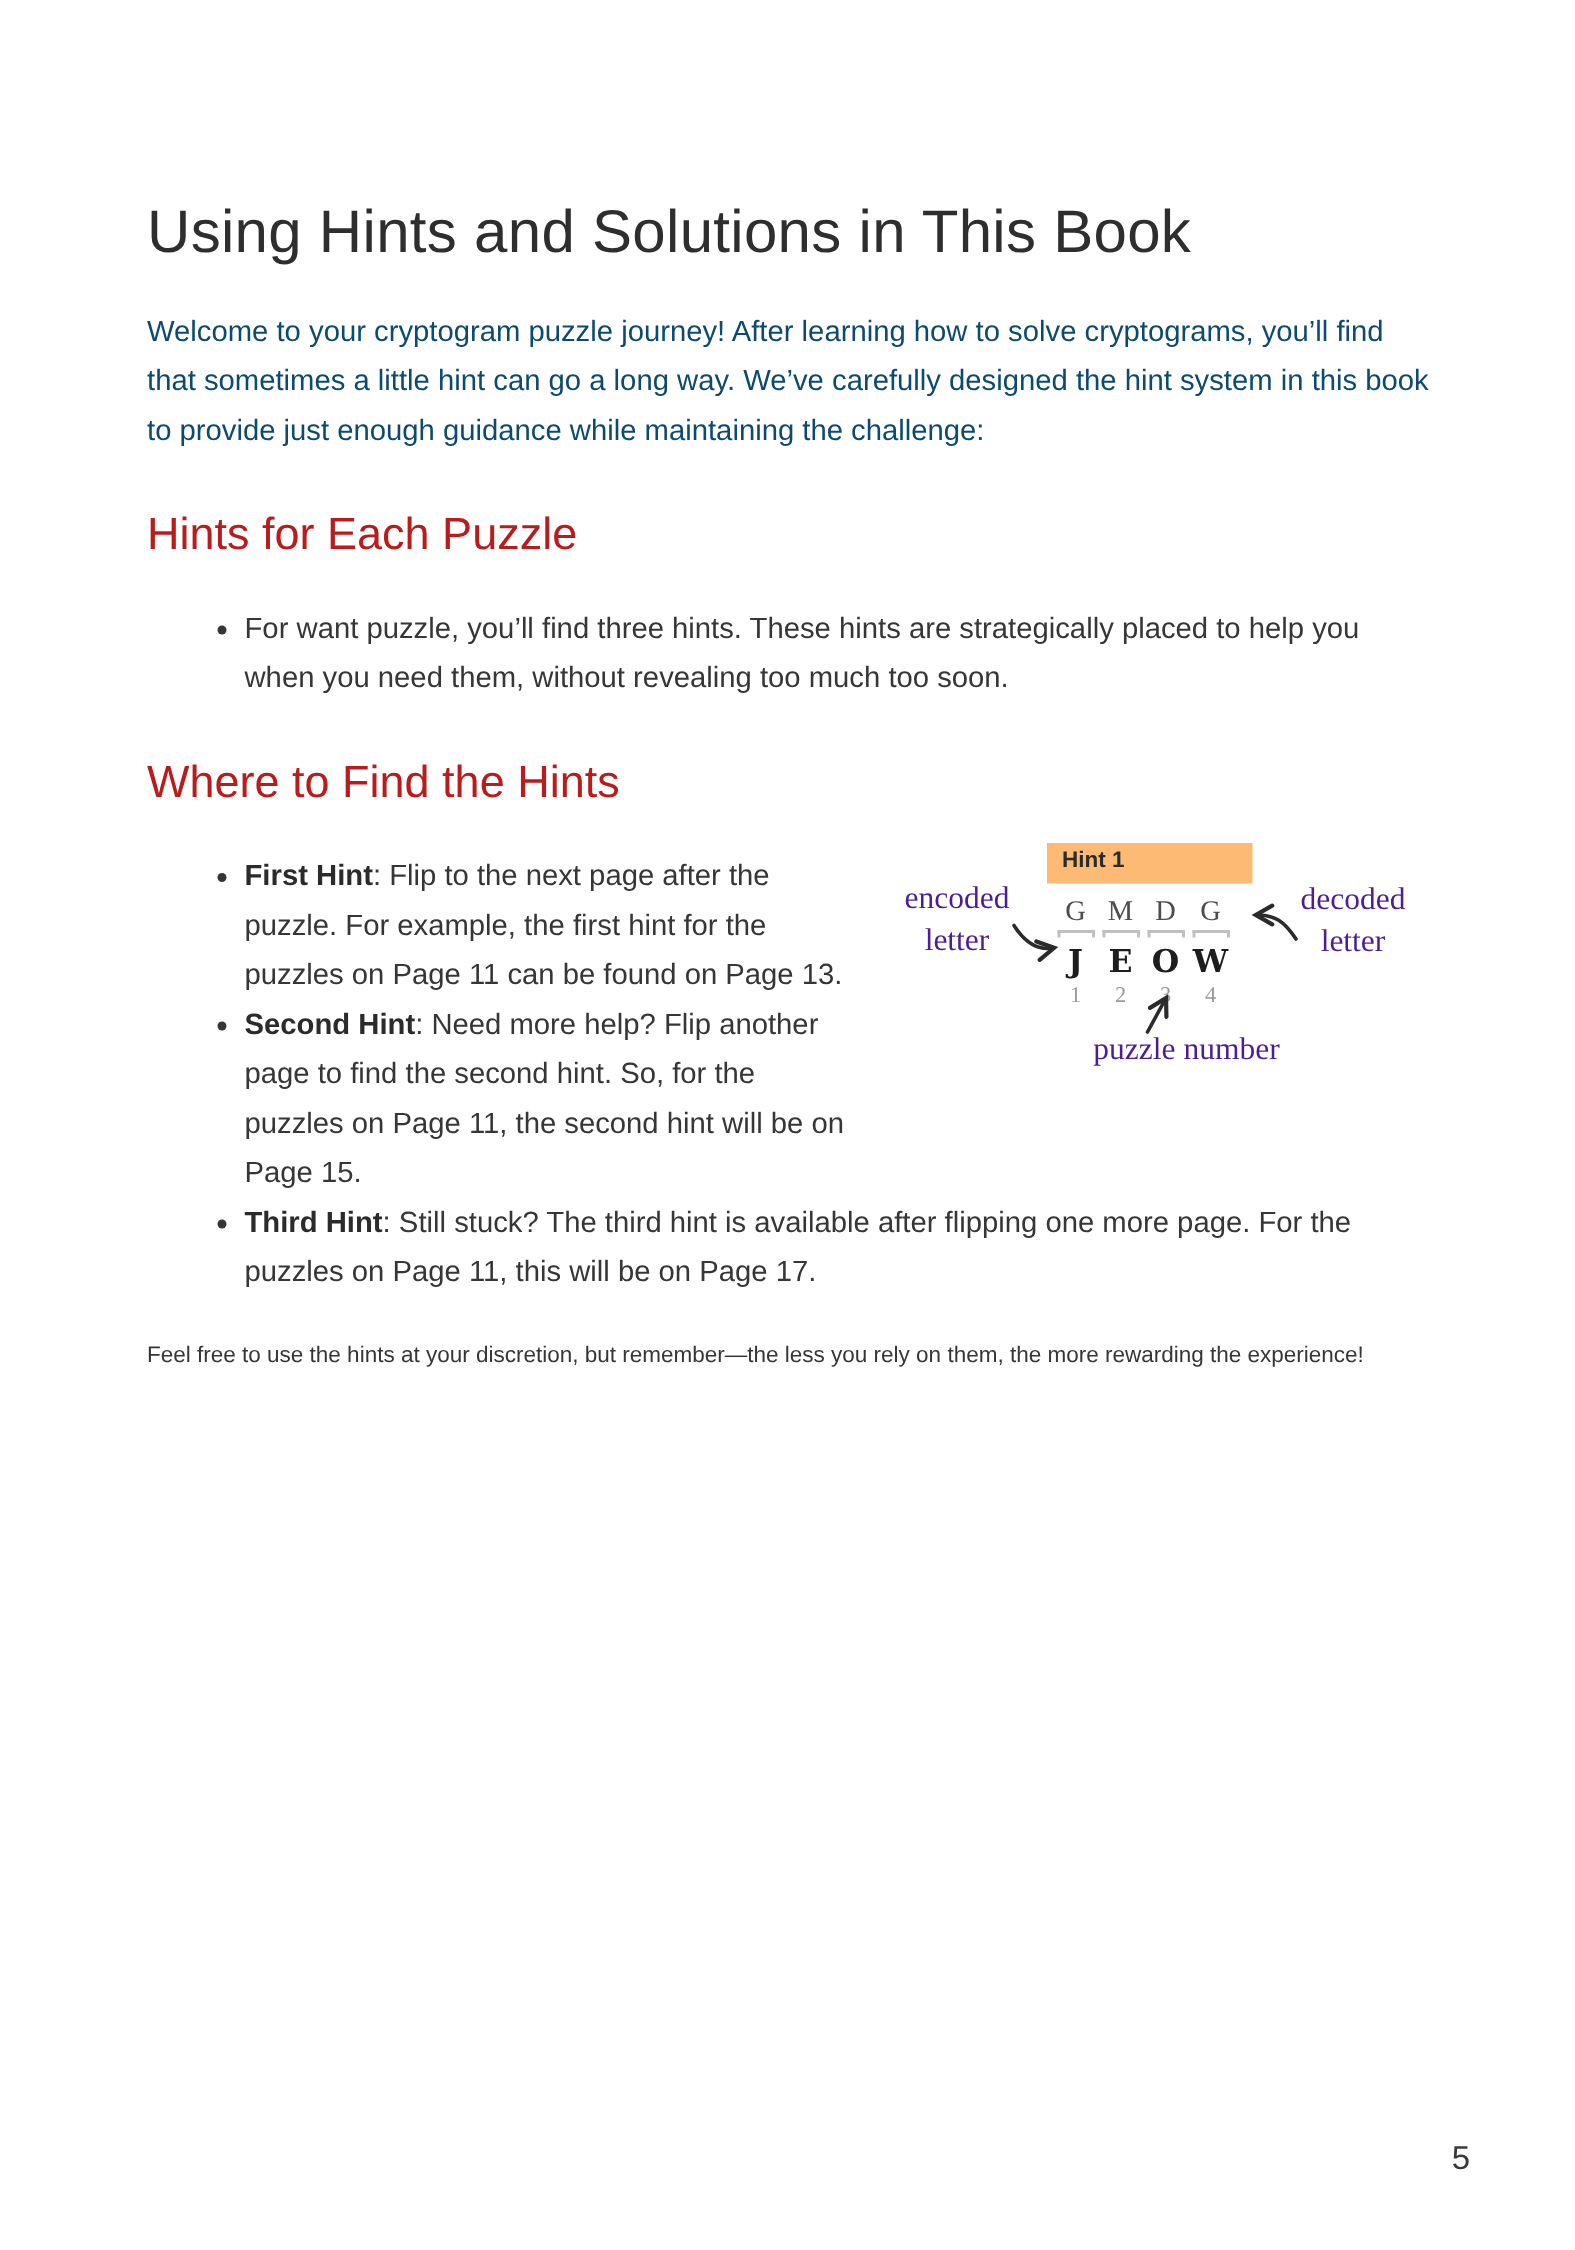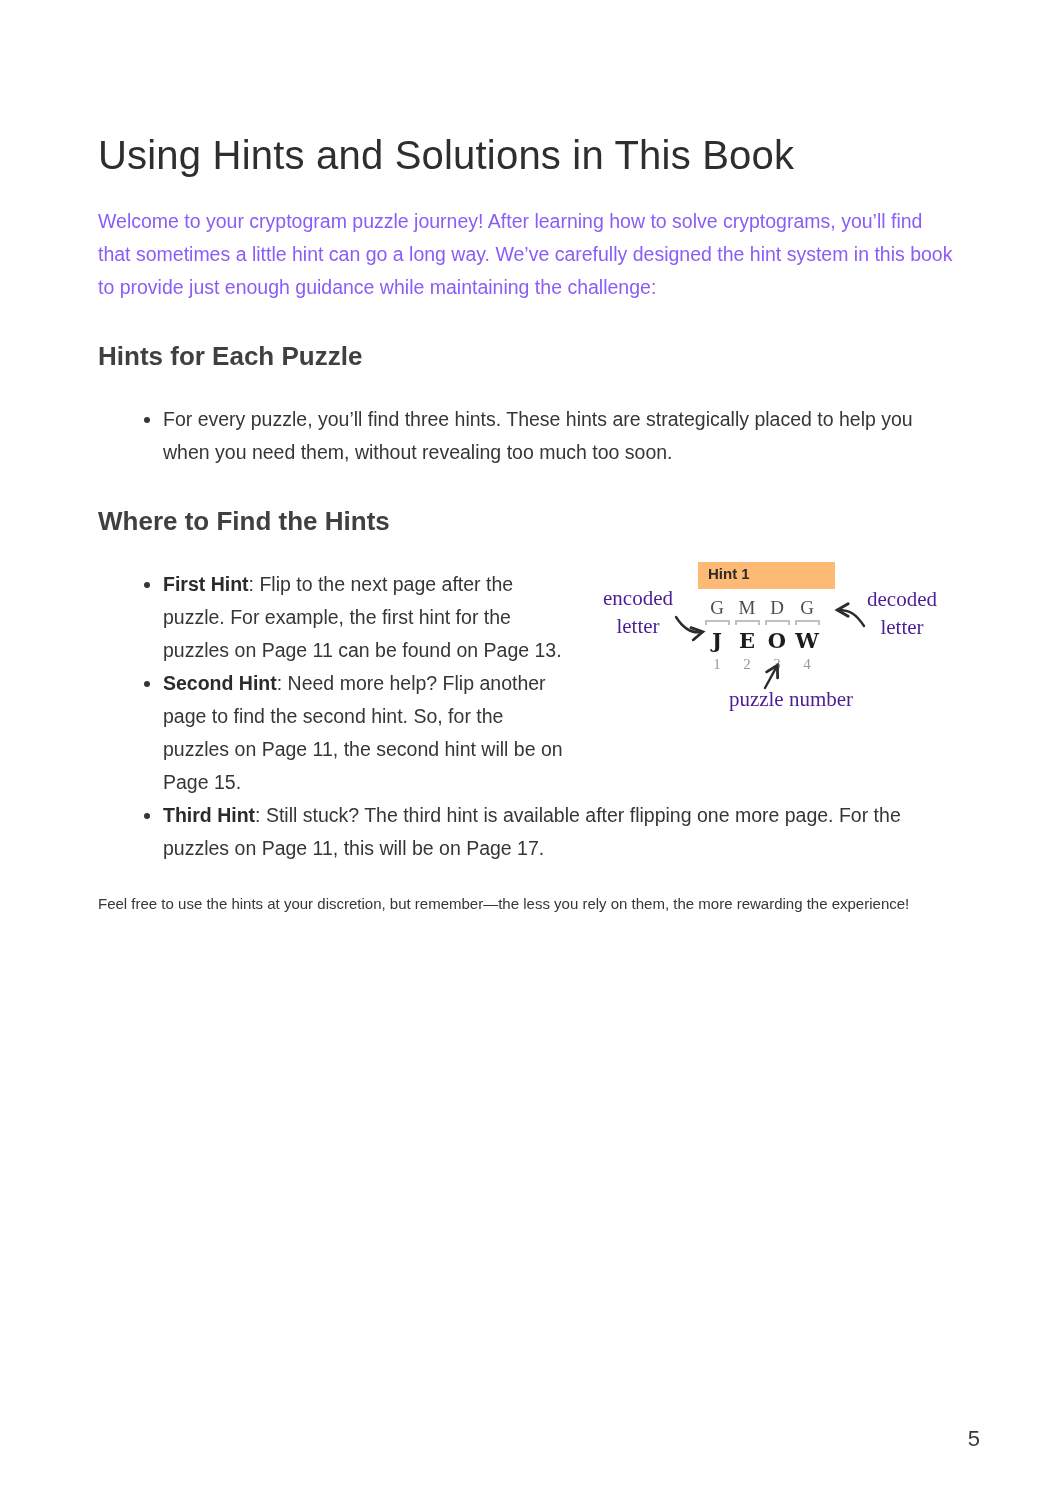--- a/index.html
+++ b/index.html
@@ -11,25 +11,25 @@
     color: #333333;
   }
   .page { position: relative; width: 1050px; height: 1500px; background: #ffffff; overflow: hidden; }
   .content { position: absolute; left: 98px; top: 0; width: 857px; }
 
   h1.title {
     margin: 133px 0 0 0;
     font-size: 40px; font-weight: 400; line-height: 44px;
     color: #2e2e2e; letter-spacing: 0.2px;
   }
-  p.body { margin: 28px 0 0 0; font-size: 19.5px; line-height: 33px; color: #8b5cf6; }
+  p.body { margin: 28px 0 0 0; font-size: 19.5px; line-height: 33px; color: #0c4a6e; }
   h2.sec {
     margin: 36px 0 0 0;
-    font-size: 26px; font-weight: 700; line-height: 33px;
-    color: #404040;
+    font-size: 30px; font-weight: 400; line-height: 33px;
+    color: #b91c1c;
   }
   ul.bullets { margin: 30px 0 0 0; padding: 0 0 0 65px; }
   ul.bullets li {
     font-size: 19.5px; line-height: 33px; color: #363636;
     list-style: disc outside;
   }
   ul.bullets li b { font-weight: 700; color: #2b2b2b; }
   p.closing { margin: 22px 0 0 0; font-size: 15px; line-height: 33px; color: #363636; }
   .pagenum { position: absolute; right: 70px; top: 1426px; font-size: 22px; color: #3a3a3a; }
 
@@ -79,21 +79,21 @@
 <div class="page">
   <div class="content">
 
     <h1 class="title">Using Hints and Solutions in This Book</h1>
 
     <p class="body">Welcome to your cryptogram puzzle journey! After learning how to solve cryptograms, you’ll find that sometimes a little hint can go a long way. We’ve carefully designed the hint system in this book to provide just enough guidance while maintaining the challenge:</p>
 
     <div>
       <h2 class="sec">Hints for Each Puzzle</h2>
       <ul class="bullets">
-        <li><b></b><span>For every puzzle, you’ll find three hints. These hints are strategically placed to help you when you need them, without revealing too much too soon.</span></li>
+        <li><b></b><span>For want puzzle, you’ll find three hints. These hints are strategically placed to help you when you need them, without revealing too much too soon.</span></li>
       </ul>
     </div>
 
     <div>
       <h2 class="sec">Where to Find the Hints</h2>
 
       <div class="figure">
         <div class="hint-header">
           <span>Hint 1</span>
         </div>

